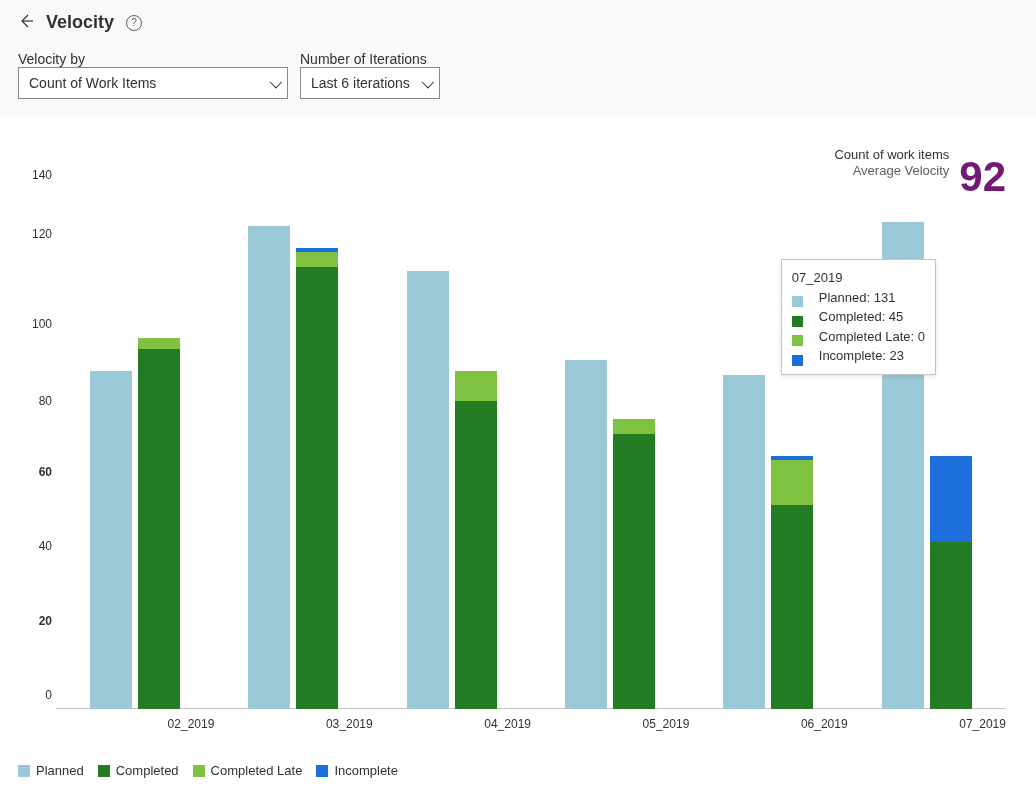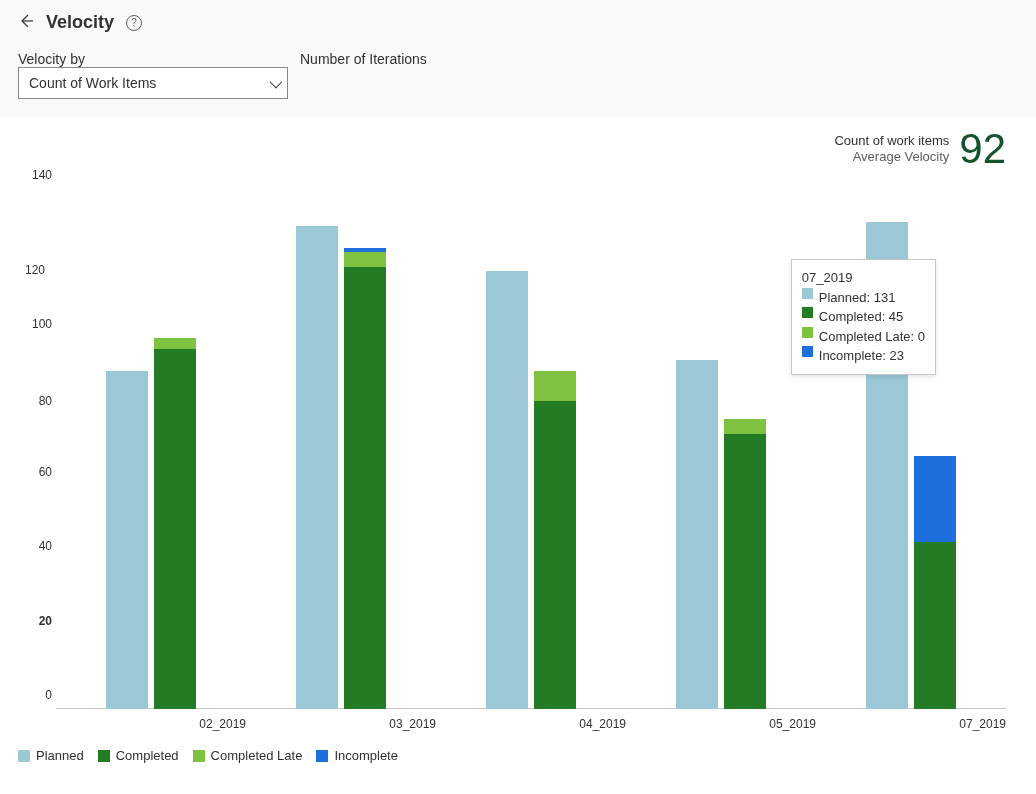--- a/index.html
+++ b/index.html
@@ -75,21 +75,21 @@
     right: 30px;
     top: 8px;
     text-align: right;
     display: flex;
     align-items: center;
     gap: 10px;
   }
   .summary-text { line-height: 1.2; }
   .summary-line1 { color: #323130; font-size: 13px; }
   .summary-line2 { color: #605e5c; font-size: 13px; }
-  .summary-num { font-size: 42px; font-weight: 400; color: #14532d; }
+  .summary-num { font-size: 42px; font-weight: 700; color: #701a75; margin-top: 28px; }
   .plot {
     position: relative;
     height: 540px;
     margin-top: 60px;
     margin-left: 38px;
     margin-right: 12px;
   }
   .y-axis {
     position: absolute;
     left: -38px; top: 0; bottom: 20px;
@@ -142,26 +142,26 @@
   .tooltip {
     position: absolute;
     background: #fff;
     border: 1px solid #c8c6c4;
     padding: 8px 10px;
     font-size: 13px;
     line-height: 1.5;
     box-shadow: 0 2px 4px rgba(0,0,0,0.1);
     z-index: 10;
   }
-  .tt-row { display: flex; align-items: flex-start; gap: 6px; }
+  .tt-row { display: flex; align-items: flex-end; gap: 16px; }
   .tt-sw { width: 11px; height: 11px; }
   .legend {
     display: flex;
     gap: 14px;
-    margin-top: 19px;
+    margin-top: 34px;
     font-size: 13px;
   }
   .legend-item { display: flex; align-items: center; gap: 6px; }
   .legend-sw { width: 12px; height: 12px; }
 </style>
 </head>
 <body>
 
 <div class="header-region">
   <div class="title-row">
@@ -177,42 +177,46 @@
   <div class="controls-row">
     <div class="control-group">
       <span class="control-label">Velocity by</span>
       <div class="dropdown wide">
         <span>Count of Work Items</span>
         <span class="chevron-down-thin"></span>
       </div>
     </div>
     <div class="control-group">
       <span class="control-label">Number of Iterations</span>
+      <div class="dropdown narrow">
+        <span>Last 6 iterations</span>
+        <span class="chevron-down-thin"></span>
+      </div>
     </div>
   </div>
 </div>
 
 <div class="chart-area">
   <div class="summary">
     <div class="summary-text">
       <div class="summary-line1">Count of work items</div>
       <div class="summary-line2">Average Velocity</div>
     </div>
     <div class="summary-num">92</div>
   </div>
 
   <div class="plot">
     <div class="y-axis" id="y-axis">
         <div class="y-tick" style="bottom: 0px;">0</div>
         <div class="y-tick" style="bottom: 74.2857px; font-weight: bold;">20</div>
         <div class="y-tick" style="bottom: 148.571px;">40</div>
-        <div class="y-tick" style="bottom: 222.857px;">60</div>
+        <div class="y-tick" style="bottom: 222.857px; font-weight: bold;">60</div>
         <div class="y-tick" style="bottom: 294px;">80</div>
         <div class="y-tick" style="bottom: 371.429px;">100</div>
-        <div class="y-tick" style="bottom: 425px; text-align: center;">120</div>
+        <div class="y-tick" style="bottom: 461px;">120</div>
         <div class="y-tick" style="bottom: 520px;">140</div>
       </div>
     <div class="grid-area">
         <div class="baseline"></div>
       </div>
     <div class="bars" id="bars">
         <div class="cat">
           <div class="bar">
             <div class="seg" style="background: rgb(155, 200, 215); height: 338px;"></div>
           </div>
@@ -245,20 +249,31 @@
         </div>
         <div class="cat">
           <div class="bar">
             <div class="seg" style="background: rgb(155, 200, 215); height: 349.143px;"></div>
           </div>
           <div class="bar">
             <div class="seg" style="background: rgb(35, 123, 36); height: 274.857px;"></div>
             <div class="seg" style="background: rgb(127, 194, 65); height: 14.8571px;"></div>
           </div>
           <div class="x-label">05_2019</div>
+        </div>
+        <div class="cat">
+          <div class="bar">
+            <div class="seg" style="background: rgb(155, 200, 215); height: 334.286px;"></div>
+          </div>
+          <div class="bar">
+            <div class="seg" style="background: rgb(35, 123, 36); height: 204.286px;"></div>
+            <div class="seg" style="background: rgb(127, 194, 65); height: 44.5714px;"></div>
+            <div class="seg" style="background: rgb(29, 111, 220); height: 3.71429px;"></div>
+          </div>
+          <div class="x-label">06_2019</div>
         </div>
         <div class="cat">
           <div class="bar">
             <div class="seg" style="background: rgb(155, 200, 215); height: 486.571px;"></div>
           </div>
           <div class="bar">
             <div class="seg" style="background: rgb(35, 123, 36); height: 167.143px;"></div>
             <div class="seg" style="background: rgb(29, 111, 220); height: 85.4286px;"></div>
           </div>
           <div class="x-label">07_2019</div>

